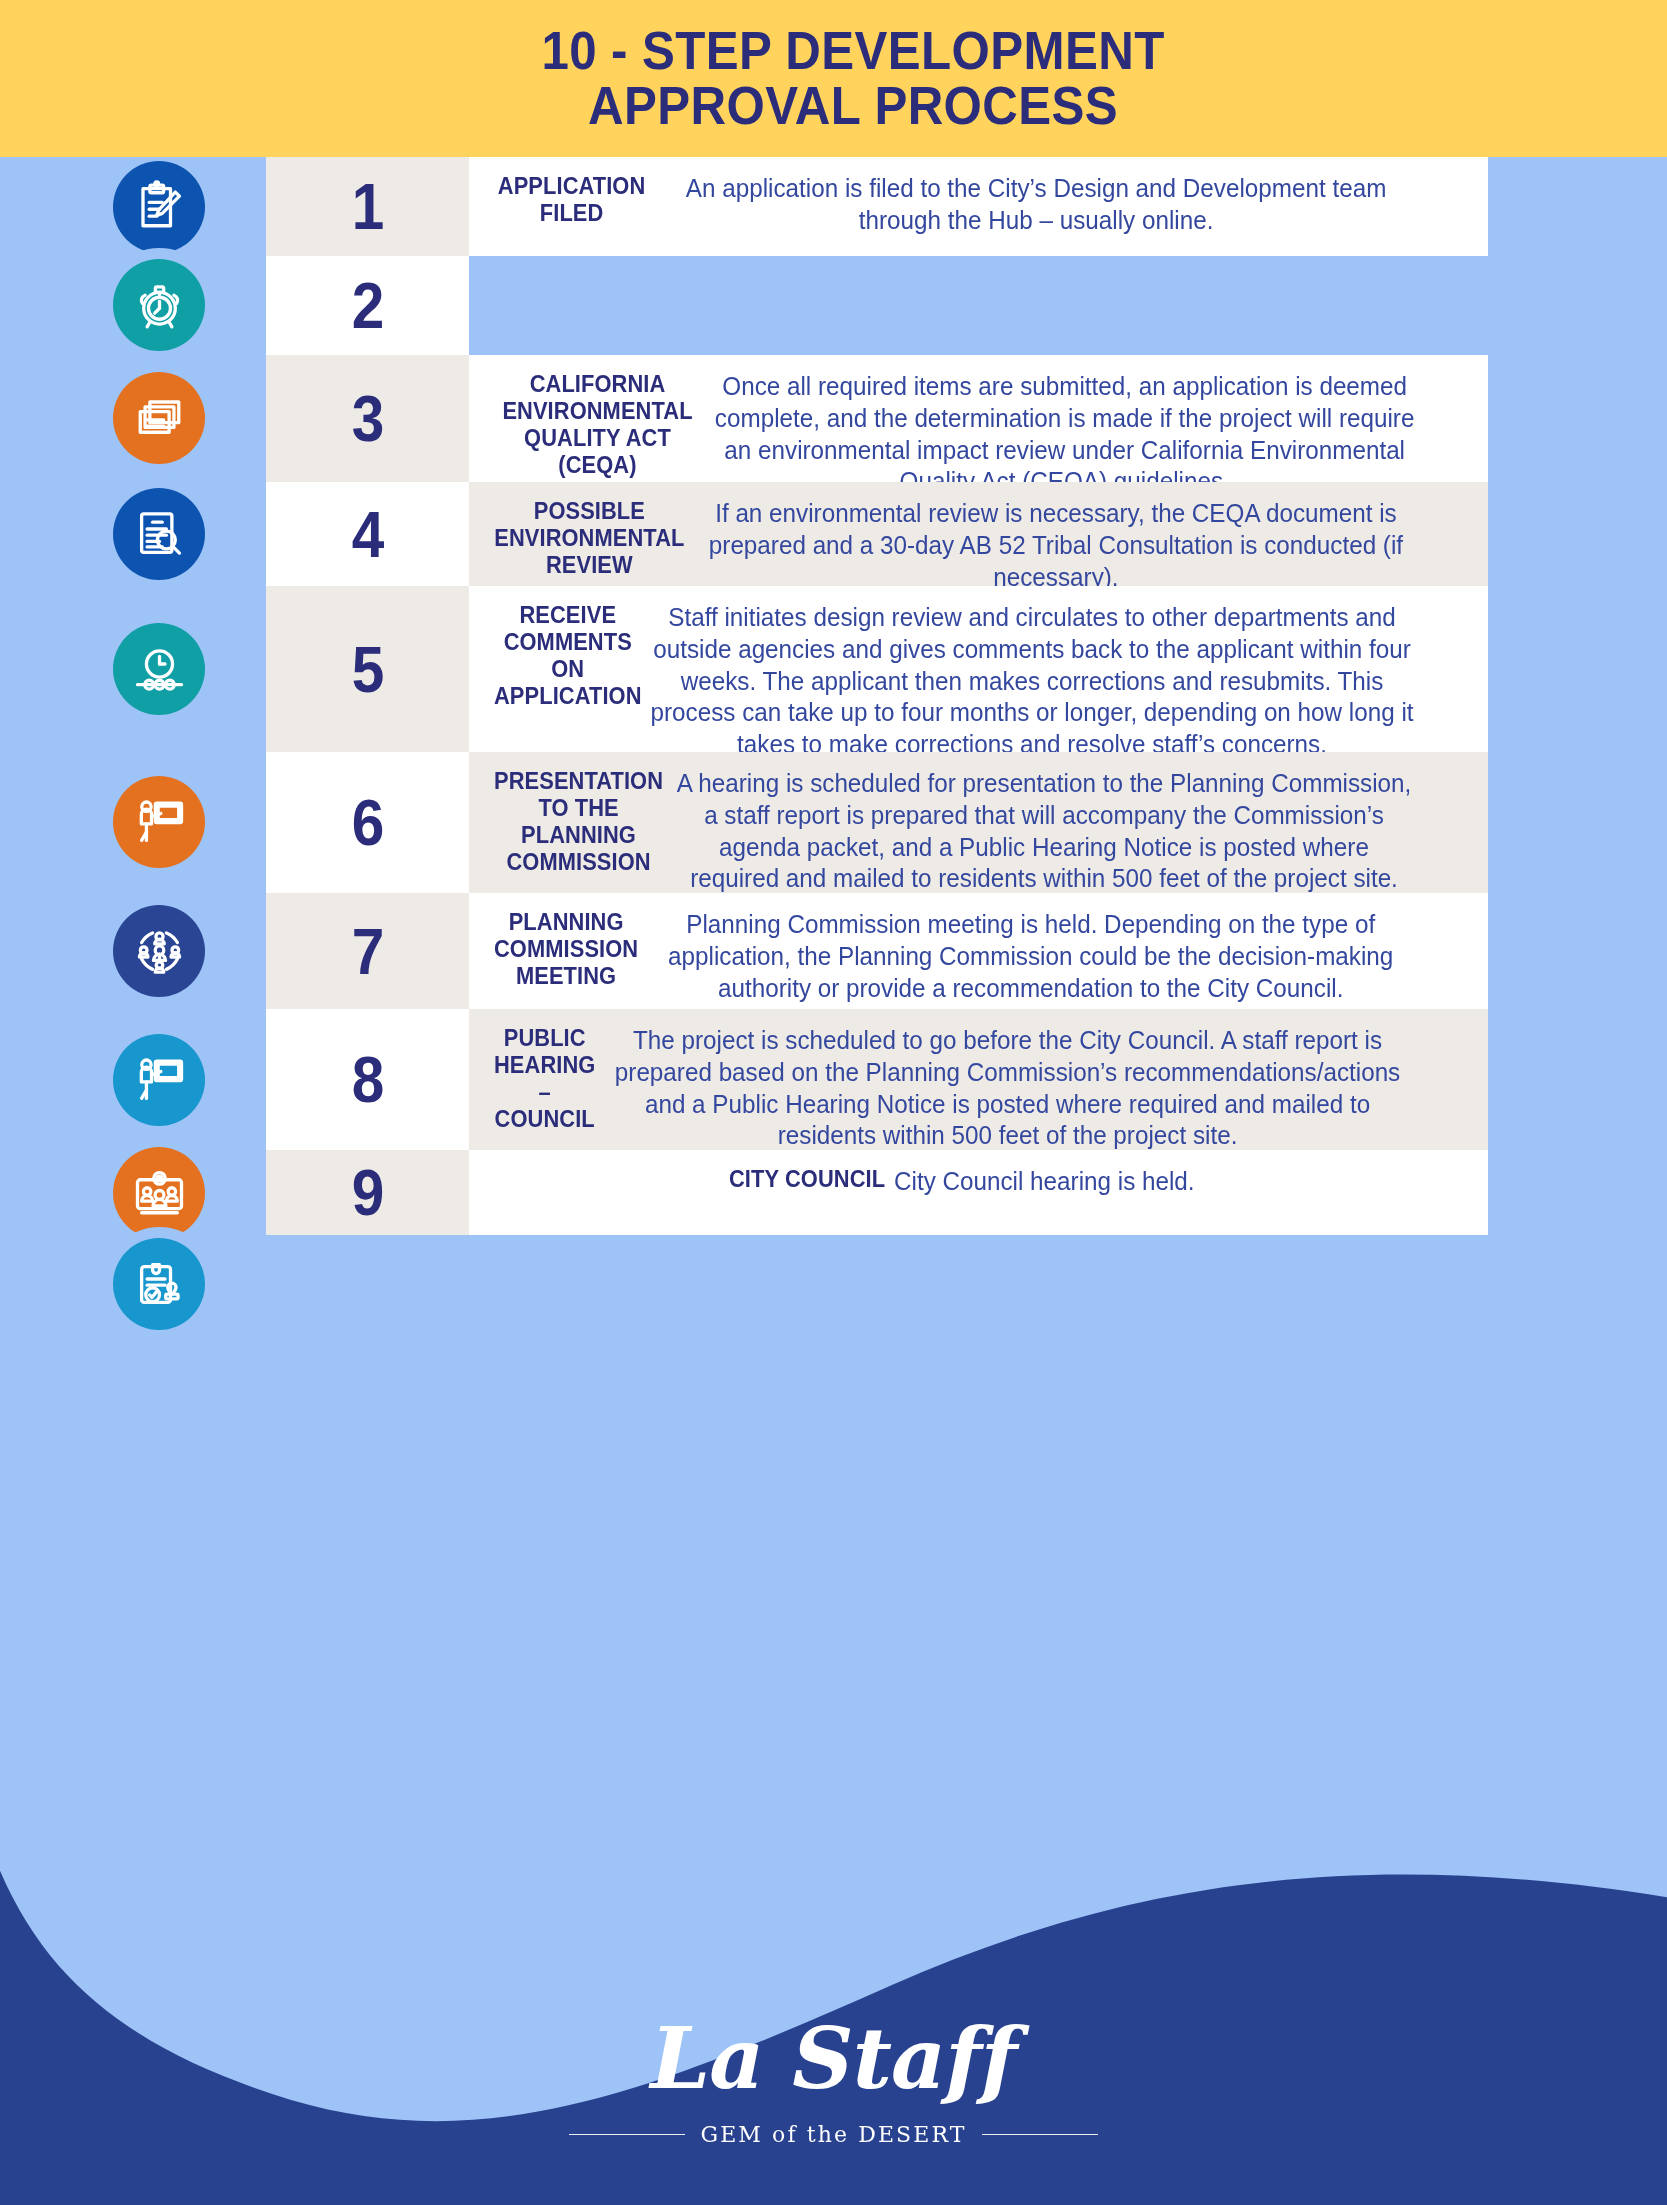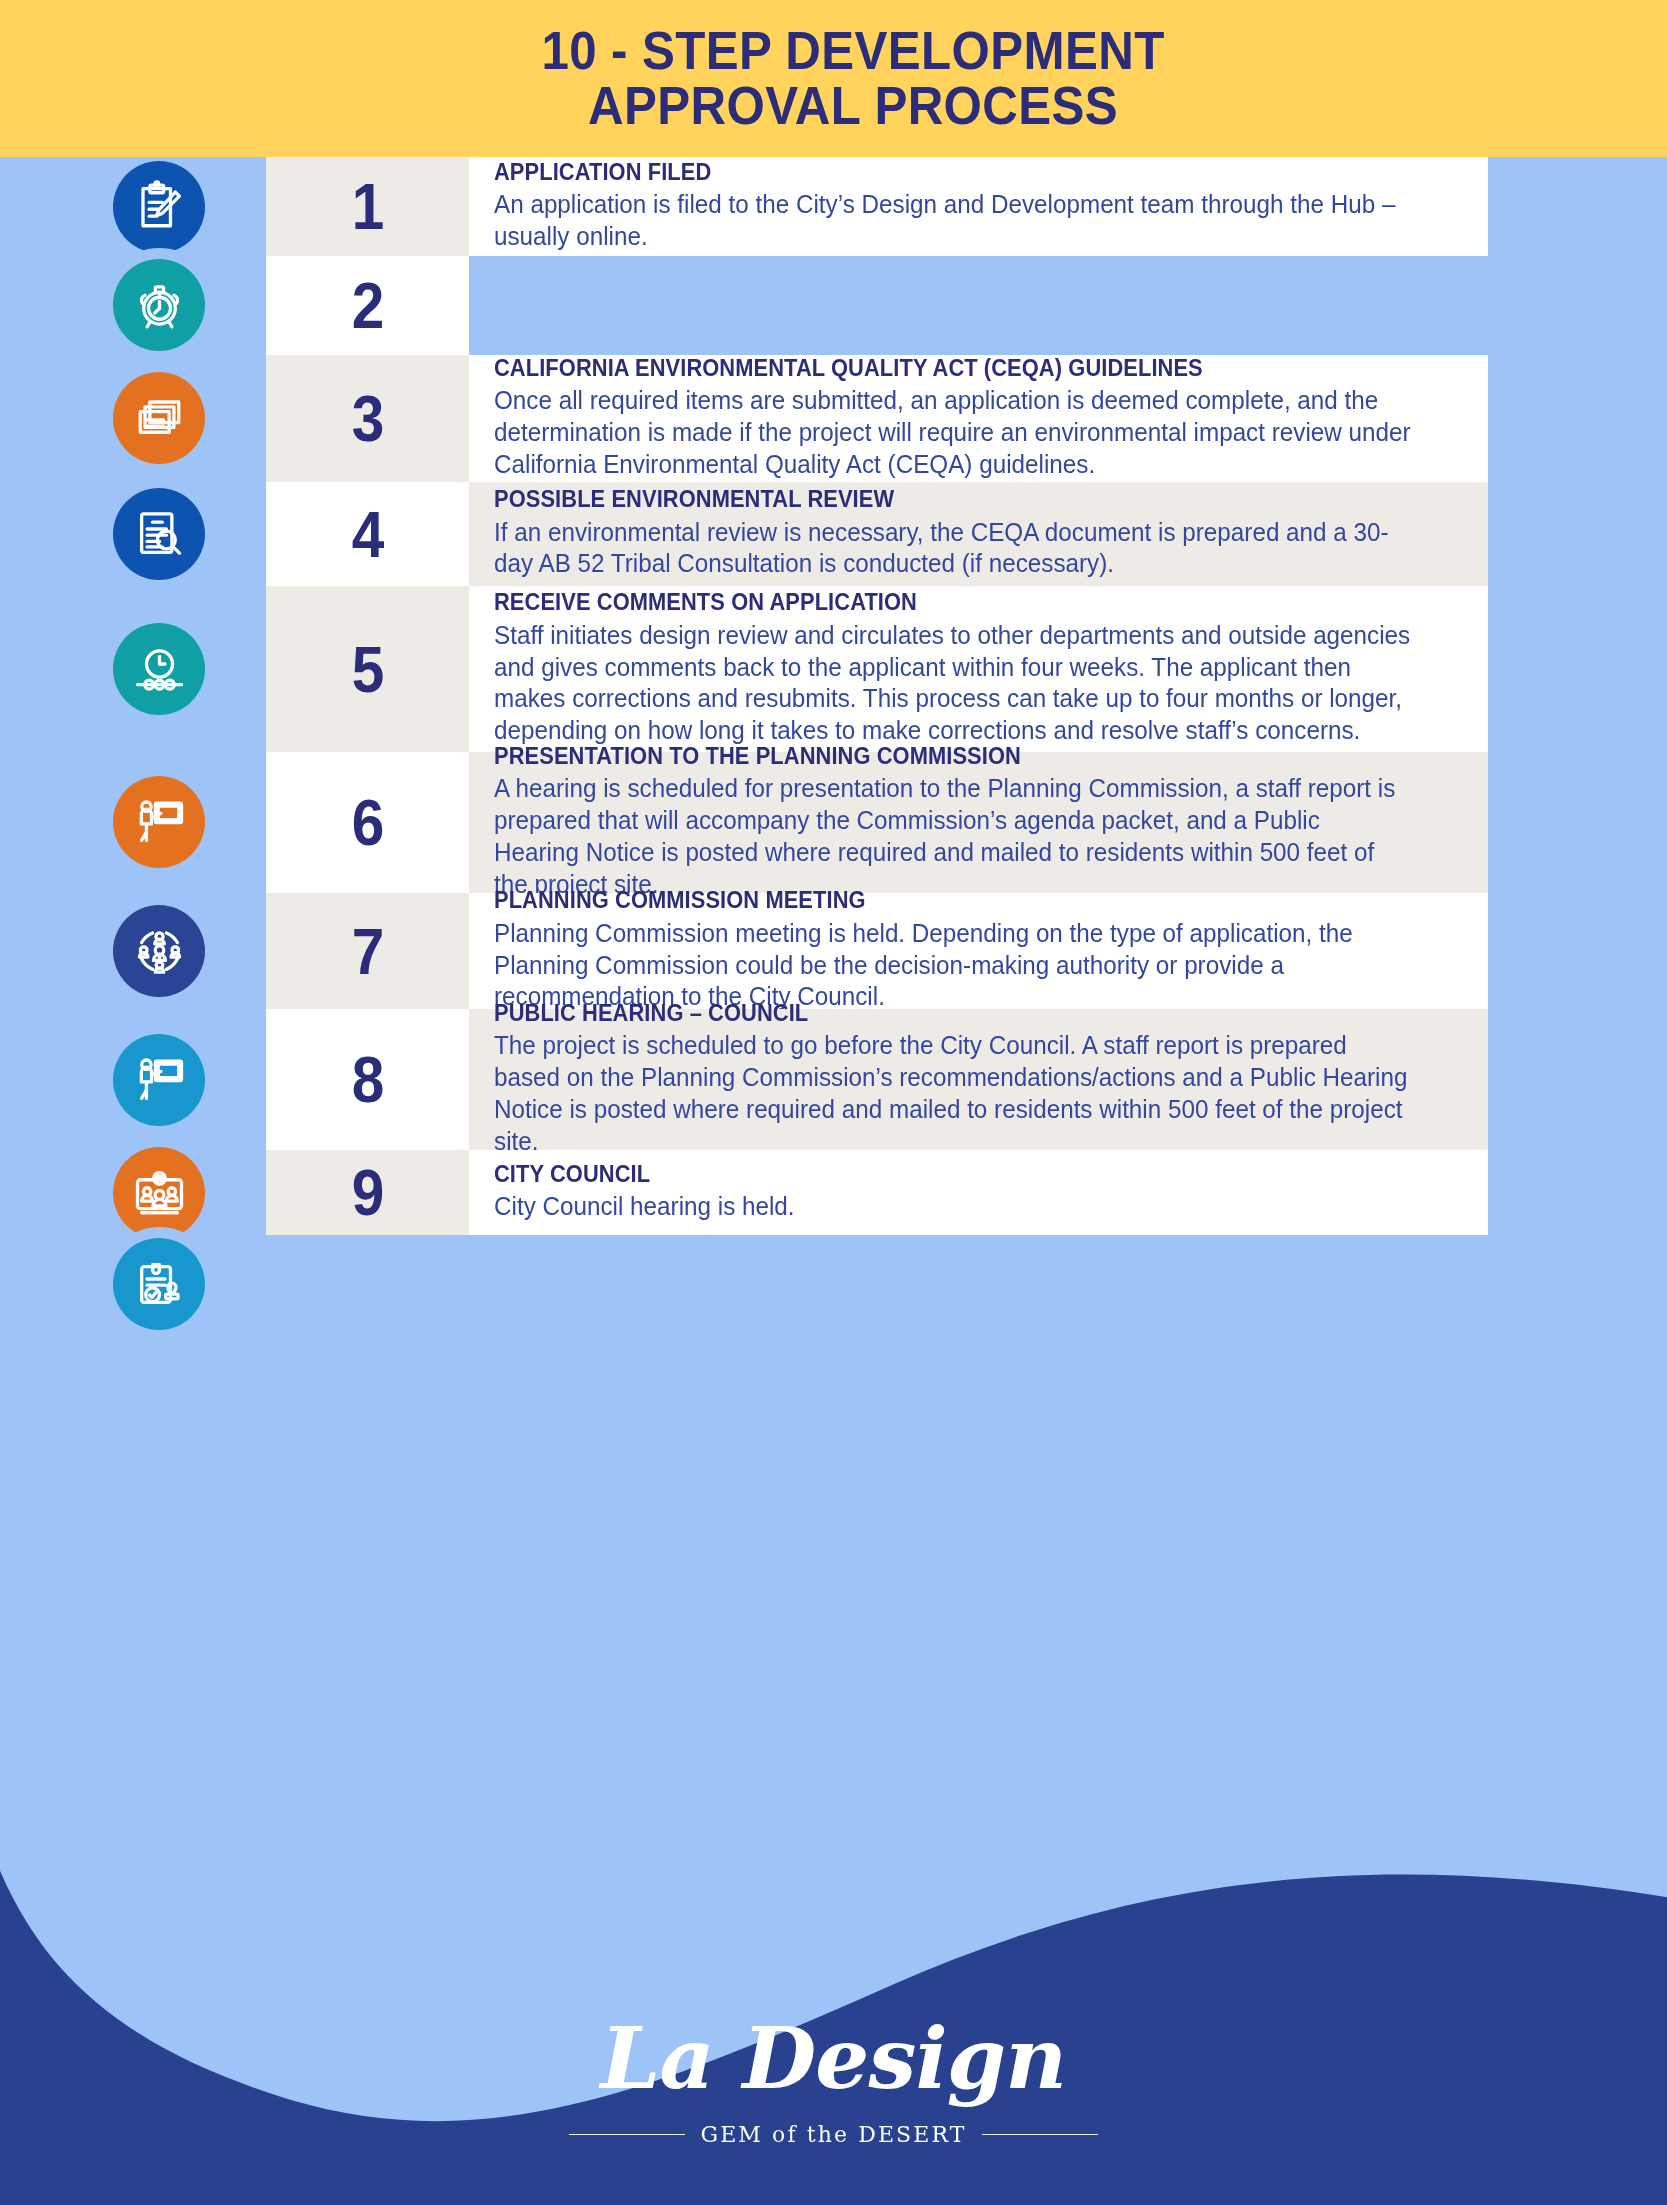--- a/index.html
+++ b/index.html
@@ -48,21 +48,21 @@
     width:203px; flex:0 0 203px;
     display:flex; align-items:center; justify-content:center;
     position:relative;
   }
   .num {
     color:#2b2d7a; font-size:65px; font-weight:bold;
     line-height:1; transform:scaleX(0.9); letter-spacing:-0.9px;
   }
   .txt-cell {
     flex:1 1 auto; padding:16px 49px 17.6px 25px;
-    display:flex; flex-direction:column; justify-content:center;
+    display:flex; justify-content:center;text-align:center;
   }
   .step-title {
     color:#2b2d7a; font-size:23px; font-weight:bold;
     letter-spacing:0.1px; margin-bottom:3.5px;
     transform:scaleX(0.95); transform-origin:left center;
   }
   .step-body {
     color:#34479e; font-size:25px; line-height:1.27;
     transform:scaleX(0.97); transform-origin:left center;
   }
@@ -382,20 +382,20 @@
       <path d="M12.8 27.6 L14.5 29.4 L17.5 25.7"></path>
       <path d="M26 22 a3 3 0 0 1 6 0 c0 2.4 -1.8 2.6 -1.8 4.6 h-2.4 c0 -2 -1.8 -2.2 -1.8 -4.6 z"></path>
       <rect x="24.5" y="27" width="9" height="3.4" rx="1"></rect>
      </g>
         </svg>
       </div>
     </div>
   </div>
 
 <div id="footer-logo">
-  <div id="logo-script">La Design</div>
+  <div id="logo-script">La Staff</div>
   <div id="logo-tag-row">
     <div class="tag-rule"></div>
     <div id="logo-tagline">GEM of the DESERT</div>
     <div class="tag-rule"></div>
   </div>
 </div>
 
 
 </body></html>

